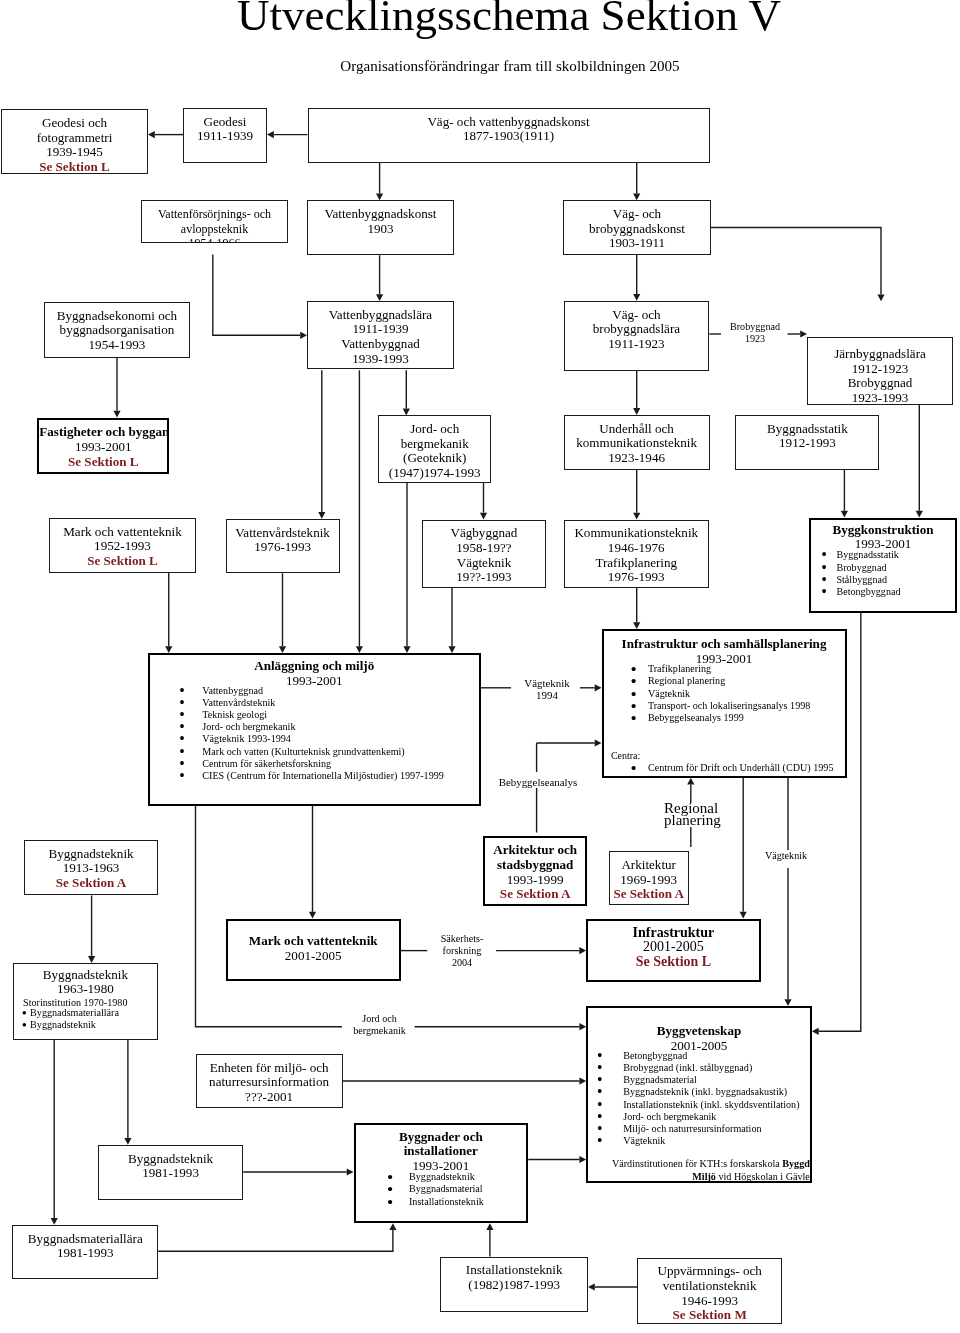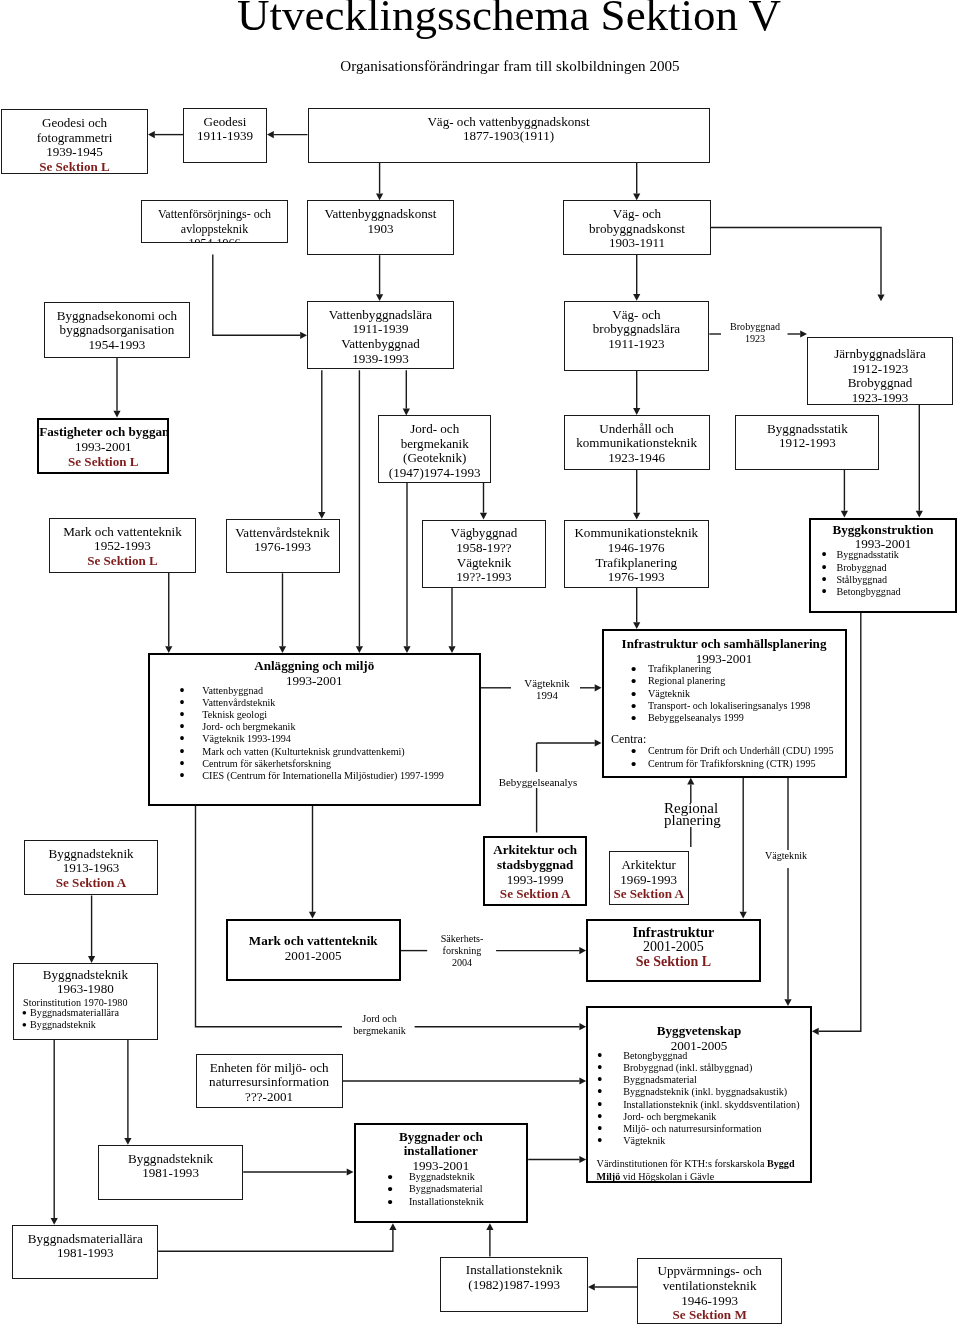--- a/index.html
+++ b/index.html
@@ -16,21 +16,21 @@
   .blue{color:#7f1d1d;font-weight:bold;}
   .lbl{position:absolute;text-align:center;z-index:4;background:#fff;white-space:nowrap;}
   ul.bl{margin:0;padding:0;list-style:none;text-align:left;}
   ul.bl>li{position:relative;white-space:nowrap;}
   ul.bl>li:before{content:"\2022";position:absolute;left:var(--dx,-18px);font-size:var(--ds,1.85em);line-height:inherit;}
   #title{position:absolute;left:29px;top:-6px;width:960px;text-align:center;font-size:45px;line-height:42px;z-index:5;}
   #subtitle{position:absolute;left:30px;top:57px;width:960px;text-align:center;font-size:15.1px;line-height:18px;z-index:5;}
   #copyright{position:absolute;right:4px;top:1302px;width:260px;text-align:right;font-size:12.6px;line-height:16px;z-index:5;}
   #copyright .ln{display:block;}
   .exlabel{text-align:left;padding-left:4px;}
-  .boxfooter{text-align:left;padding-left:4px;}
+  .boxfooter{text-align:right;padding-left:4px;}
 </style>
 </head>
 <body>
 
 <div id="page">
 <svg id="wires" viewBox="0 0 960 1333" width="960" height="1333">
 <g>
 <path d="M 307.50 134.60 L 273.80 134.60" fill="none" stroke="#1a1a1a" stroke-width="1.4"></path>
 <path d="M 267.00 134.60 L 273.80 131.00 L 273.80 138.20 Z" fill="#1a1a1a" stroke="none"></path>
 </g>
@@ -341,21 +341,21 @@
 <div class="box thick" style="left:601.5px;top:629px;width:245px;height:149px;font-size:13.1px;line-height:14.6px;padding-top:6.2px;">
 <span class="ln b">Infrastruktur och samhällsplanering</span>
 <span class="ln">1993-2001</span>
 <ul class="bl" style="font-size:10.15px;line-height:12.2px;padding-left:44.4px;margin-top:-3.2px;">
 <li style="--dx:-17.4px;--ds:1.75em">Trafikplanering</li>
 <li style="--dx:-17.4px;--ds:1.75em">Regional planering</li>
 <li style="--dx:-17.4px;--ds:1.75em">Vägteknik</li>
 <li style="--dx:-17.4px;--ds:1.75em">Transport- och lokaliseringsanalys 1998</li>
 <li style="--dx:-17.4px;--ds:1.75em">Bebyggelseanalys 1999</li>
 </ul>
-<div class="exlabel" style="font-size:12px;line-height:12.2px;padding-left:7.4px;margin-top:9px;">Centra:</div>
+<div class="exlabel" style="font-size:10px;line-height:12.2px;padding-left:7.4px;margin-top:26px;">Centra:</div>
 <ul class="bl" style="font-size:10.15px;line-height:12.2px;padding-left:44.4px;">
 <li style="--dx:-17.4px;--ds:1.75em">Centrum för Drift och Underhåll (CDU) 1995</li>
 <li style="--dx:-17.4px;--ds:1.75em">Centrum för Trafikforskning (CTR) 1995</li>
 </ul>
 </div>
 <div class="box" style="left:24.2px;top:839.7px;width:133.7px;height:55.8px;font-size:13.1px;line-height:14.6px;padding-top:5.9px;">
 <span class="ln">Byggnadsteknik</span>
 <span class="ln">1913-1963</span>
 <span class="ln blue">Se Sektion A</span>
 </div>

